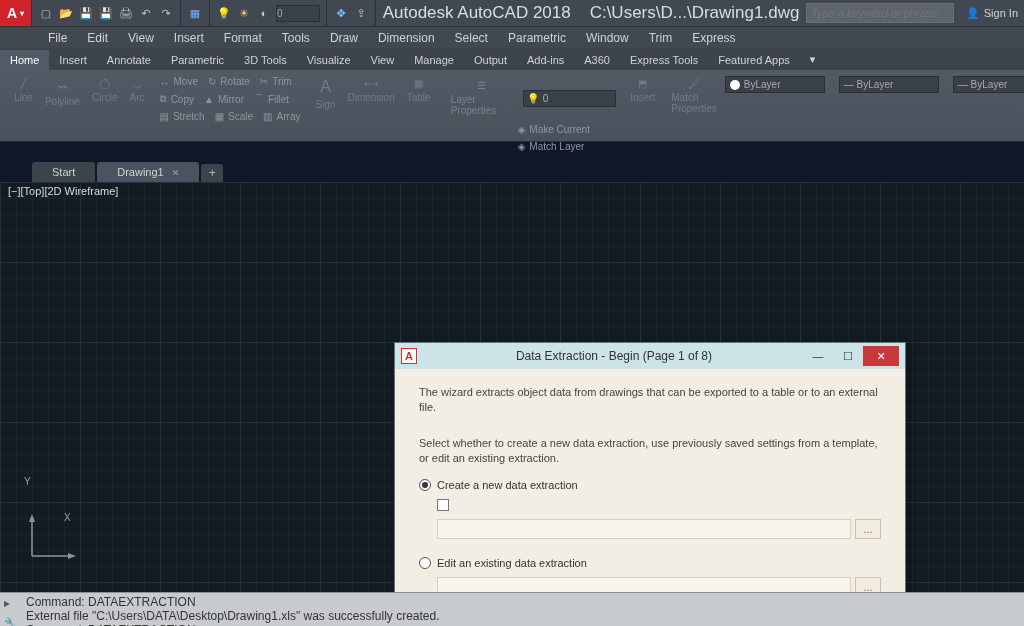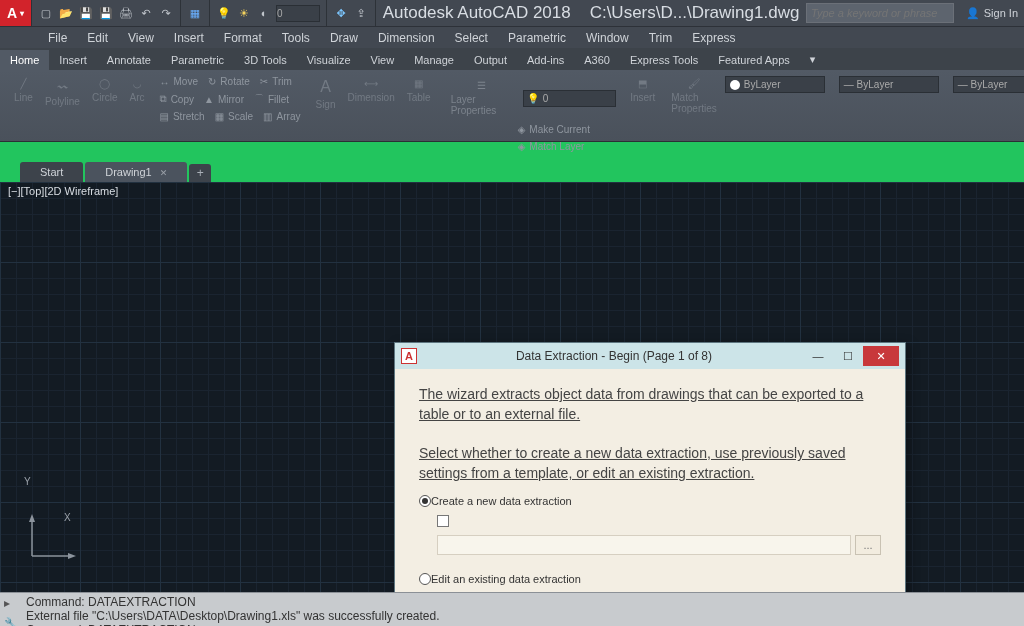--- a/index.html
+++ b/index.html
@@ -27,21 +27,21 @@
   
   .ribbon { height: 72px; background: linear-gradient(#525a65, #4a515b); border-bottom: 1px solid #2b2f35; display: flex; color: #8f969f; font-size: 10px; }
   .rb-tool { display: flex; flex-direction: column; align-items: center; justify-content: flex-end; padding: 4px 6px; gap: 3px; opacity: .55; }
   .rb-sep { width: 1px; background: #3b4149; margin: 4px 0; }
   .rb-group { display: flex; align-items: flex-start; padding: 4px 2px; }
   .rb-item { display: flex; align-items: center; gap: 4px; padding: 2px 5px; font-size: 10px; }
   .rb-input { width: 40px; height: 16px; background: #3a4048; border: 1px solid #2a2f35; color: #aaa; font-size: 10px; }
   .rb-combo { height: 17px; background: #3a4048; border: 1px solid #2a2f35; color: #aaa; font-size: 10px; padding-left: 4px; display: flex; align-items: center; }
 
   
-  .doc-tabs { height: 40px; background: #22c55e; display: flex; align-items: flex-end; padding-left: 20px; font-size: 11px; color: #cfd3d8; }
+  .doc-tabs { height: 40px; background: #0f172a; display: flex; align-items: flex-end; padding-left: 32px; font-size: 11px; color: #cfd3d8; }
   .doc-tab { padding: 4px 20px; background: #3d434b; margin-right: 2px; border-radius: 3px 3px 0 0; }
   .doc-tab.active { background: #4b535e; }
   .doc-tab .x { font-size: 9px; margin-left: 8px; color: #9aa0a8; }
   .doc-plus { width: 22px; height: 18px; background: #3d434b; border-radius: 3px 3px 0 0; display: flex; align-items: center; justify-content: center; color: #aab0b8; font-size: 12px; }
 
   
   .draw-area { position: relative; height: 410px; background: #131b23; overflow: hidden; }
   .grid { position: absolute; inset: 0; background-image:
       linear-gradient(#223140 1px, transparent 1px),
       linear-gradient(90deg, #223140 1px, transparent 1px),
@@ -56,22 +56,22 @@
 
   
   .dialog { position: absolute; top: 160px; left: 394px; width: 512px; background: #f3eee3; border: 1px solid #5e7680; box-shadow: 3px 3px 10px rgba(0,0,0,.4); font-size: 11px; color: #333; }
   .dlg-title { height: 26px; background: #cce4e8; display: flex; align-items: center; padding: 0 6px; font-size: 12px; color: #333; }
   .dlg-logo { width: 16px; height: 16px; background: #fff; border: 1px solid #c33; color: #c33; font-weight: bold; font-size: 11px; display: inline-flex; align-items: center; justify-content: center; margin-right: 8px; }
   .dlg-title-txt { flex: 1; text-align: center; }
   .dlg-btns { display: flex; }
   .dlg-btn { width: 30px; height: 20px; display: flex; align-items: center; justify-content: center; font-size: 11px; }
   .dlg-btn.close { background: #c8383b; color: #fff; width: 36px; }
   .dlg-body { padding: 16px 24px 14px 24px; background: #f3eee3; }
-  .dlg-text { font-size: 14px; color: #444; margin-bottom: 20px; line-height: 1.4; text-decoration: underline; }
-  .radio-row { display: flex; align-items: center; margin: 8px 0; font-size: 11px; }
+  .dlg-text { font-size: 11px; color: #444; margin-bottom: 20px; line-height: 1.4; }
+  .radio-row { display: flex; align-items: center; gap: 6px; margin: 8px 0; font-size: 11px; }
   .radio { width: 12px; height: 12px; border: 1px solid #555; border-radius: 50%; display: inline-flex; align-items: center; justify-content: center; background: #fff; }
   .radio.sel::after { content: ""; width: 6px; height: 6px; border-radius: 50%; background: #333; }
   .check-row { display: flex; align-items: center; gap: 6px; margin-left: 18px; margin-top: 6px; font-size: 11px; }
   .check { width: 12px; height: 12px; border: 1px solid #777; background: #fff; }
   .path-row { display: flex; gap: 4px; margin-left: 18px; margin-top: 8px; }
   .path-input { flex: 1; height: 20px; background: #f8f5ec; border: 1px solid #d6cfc1; }
   .path-browse { width: 26px; height: 20px; background: #f2ecdf; border: 1px solid #c9c2b3; display: flex; align-items: center; justify-content: center; color: #777; }
 
   
   .cmdline { height: 46px; background: #c8cbce; border-top: 1px solid #8b9096; font-family: Consolas, monospace; font-size: 12px; color: #333; padding: 2px 4px 2px 26px; position: relative; }

